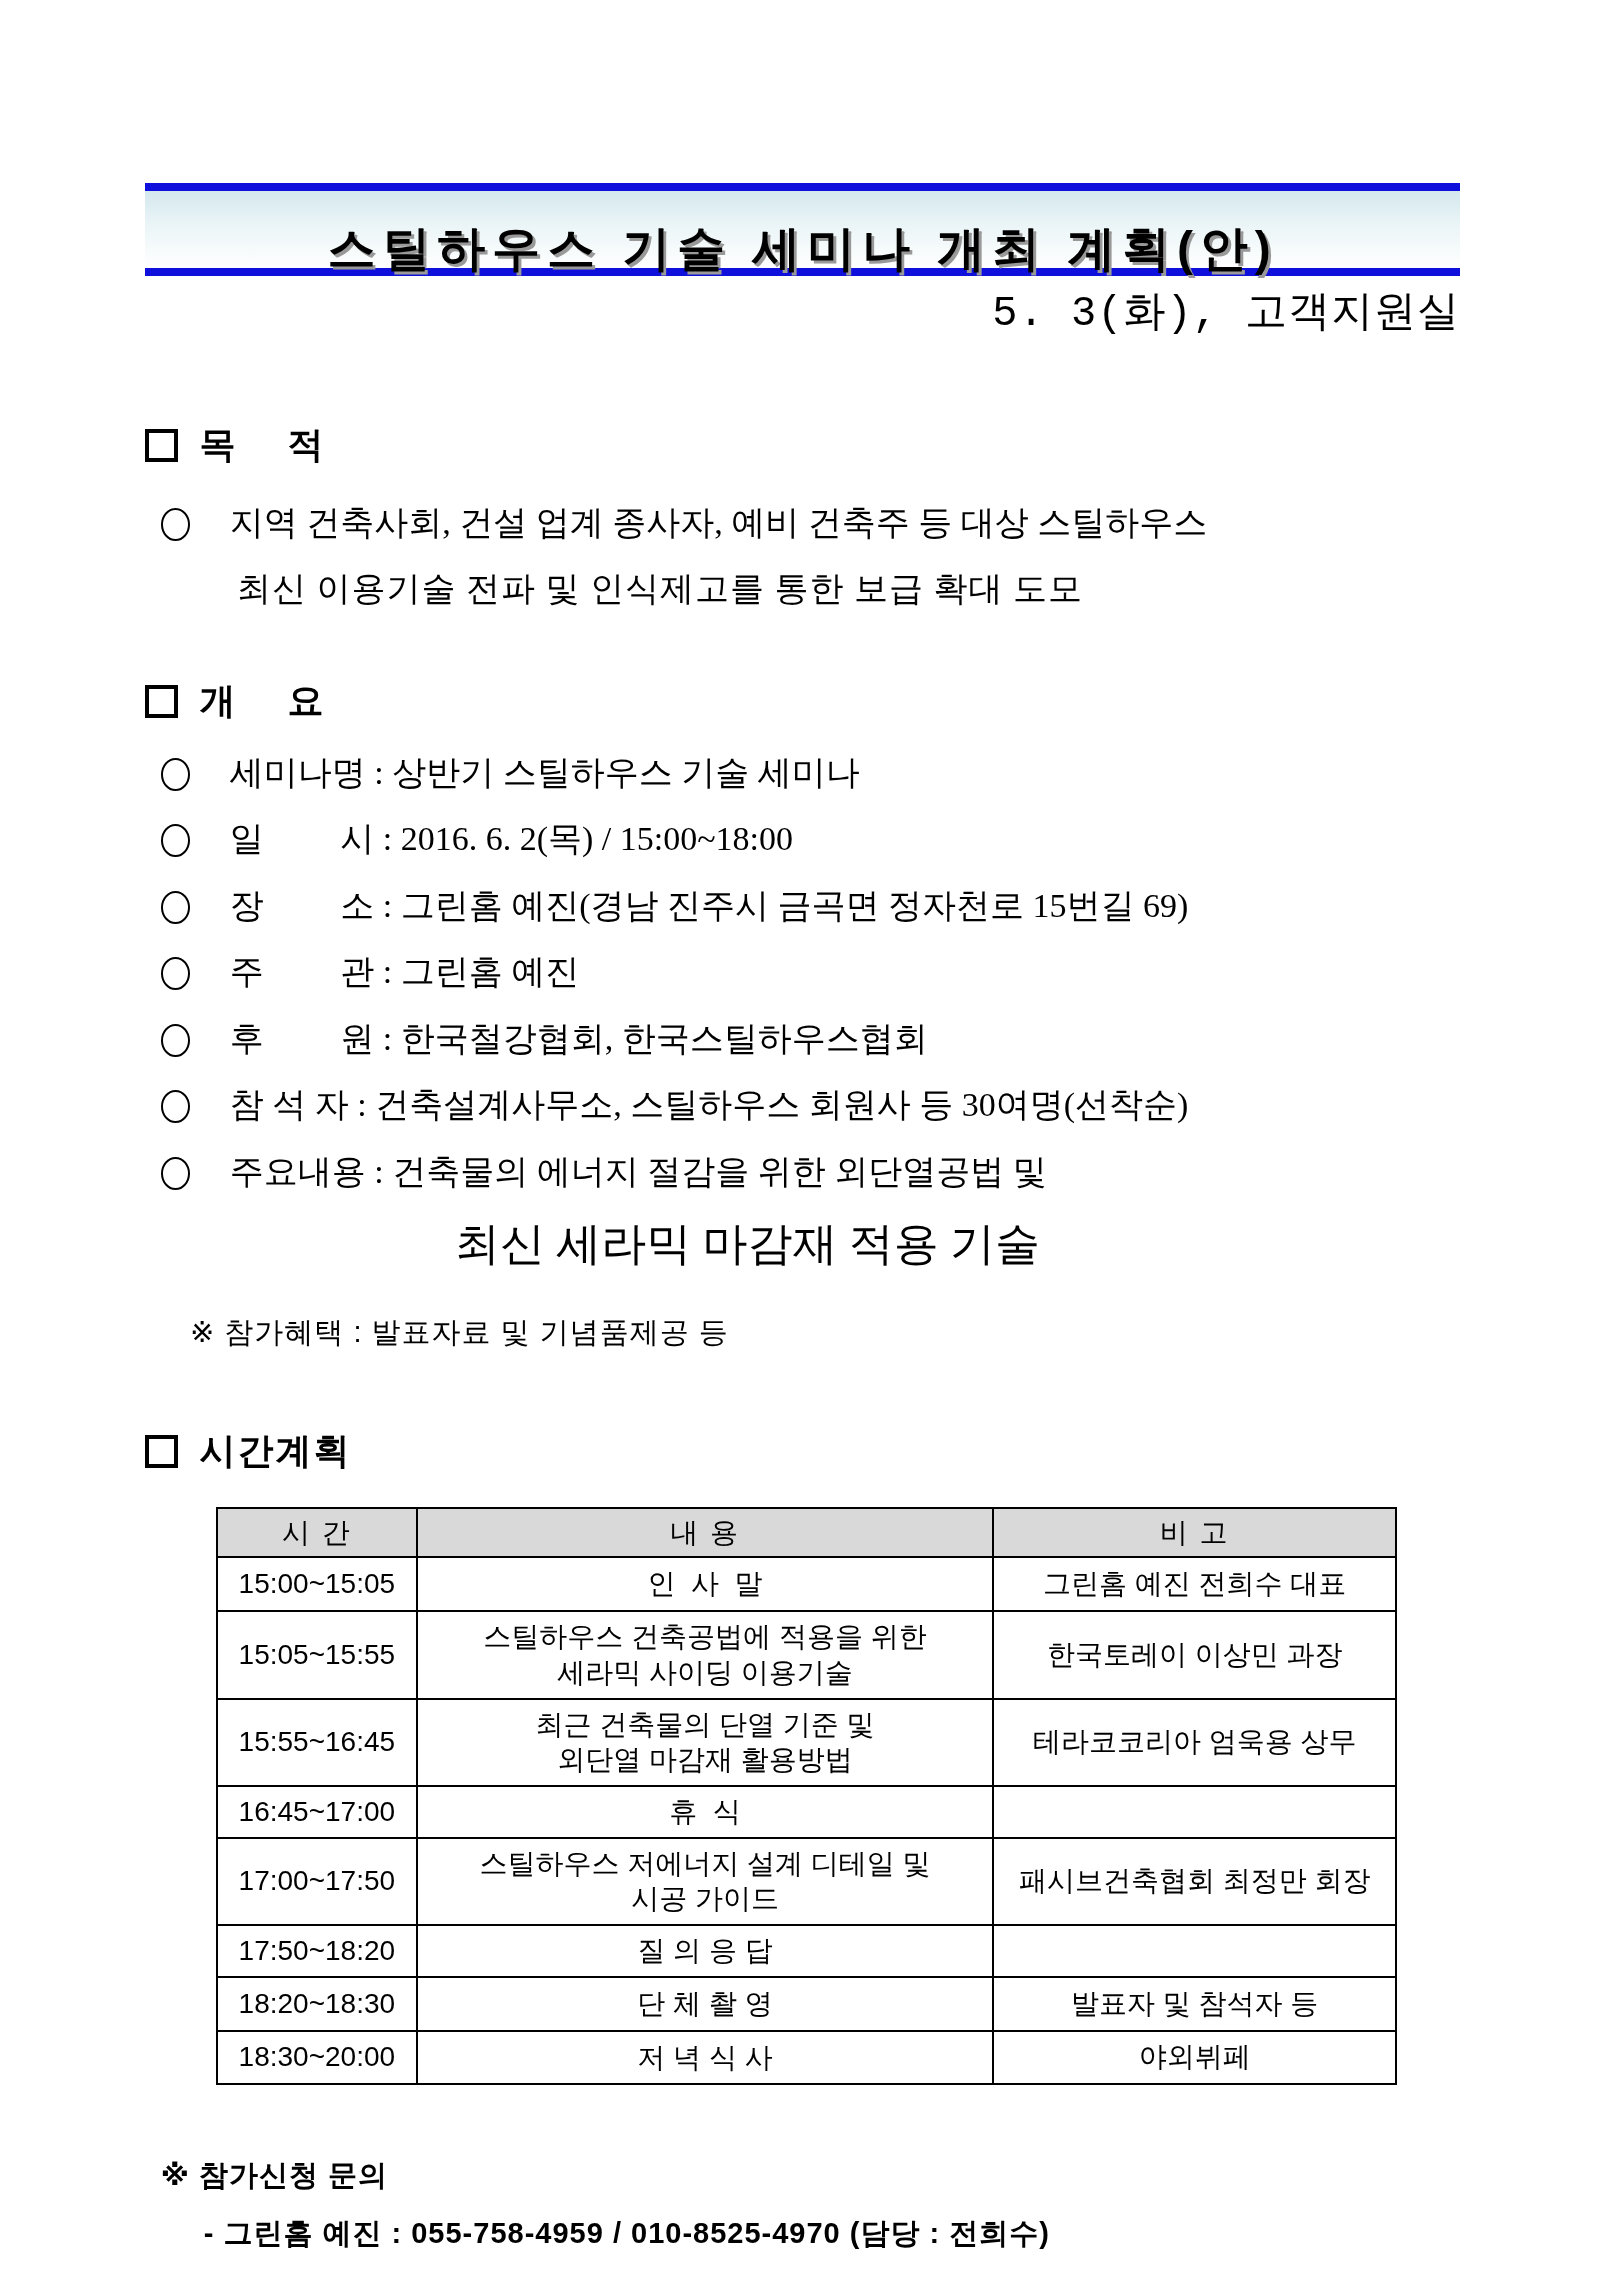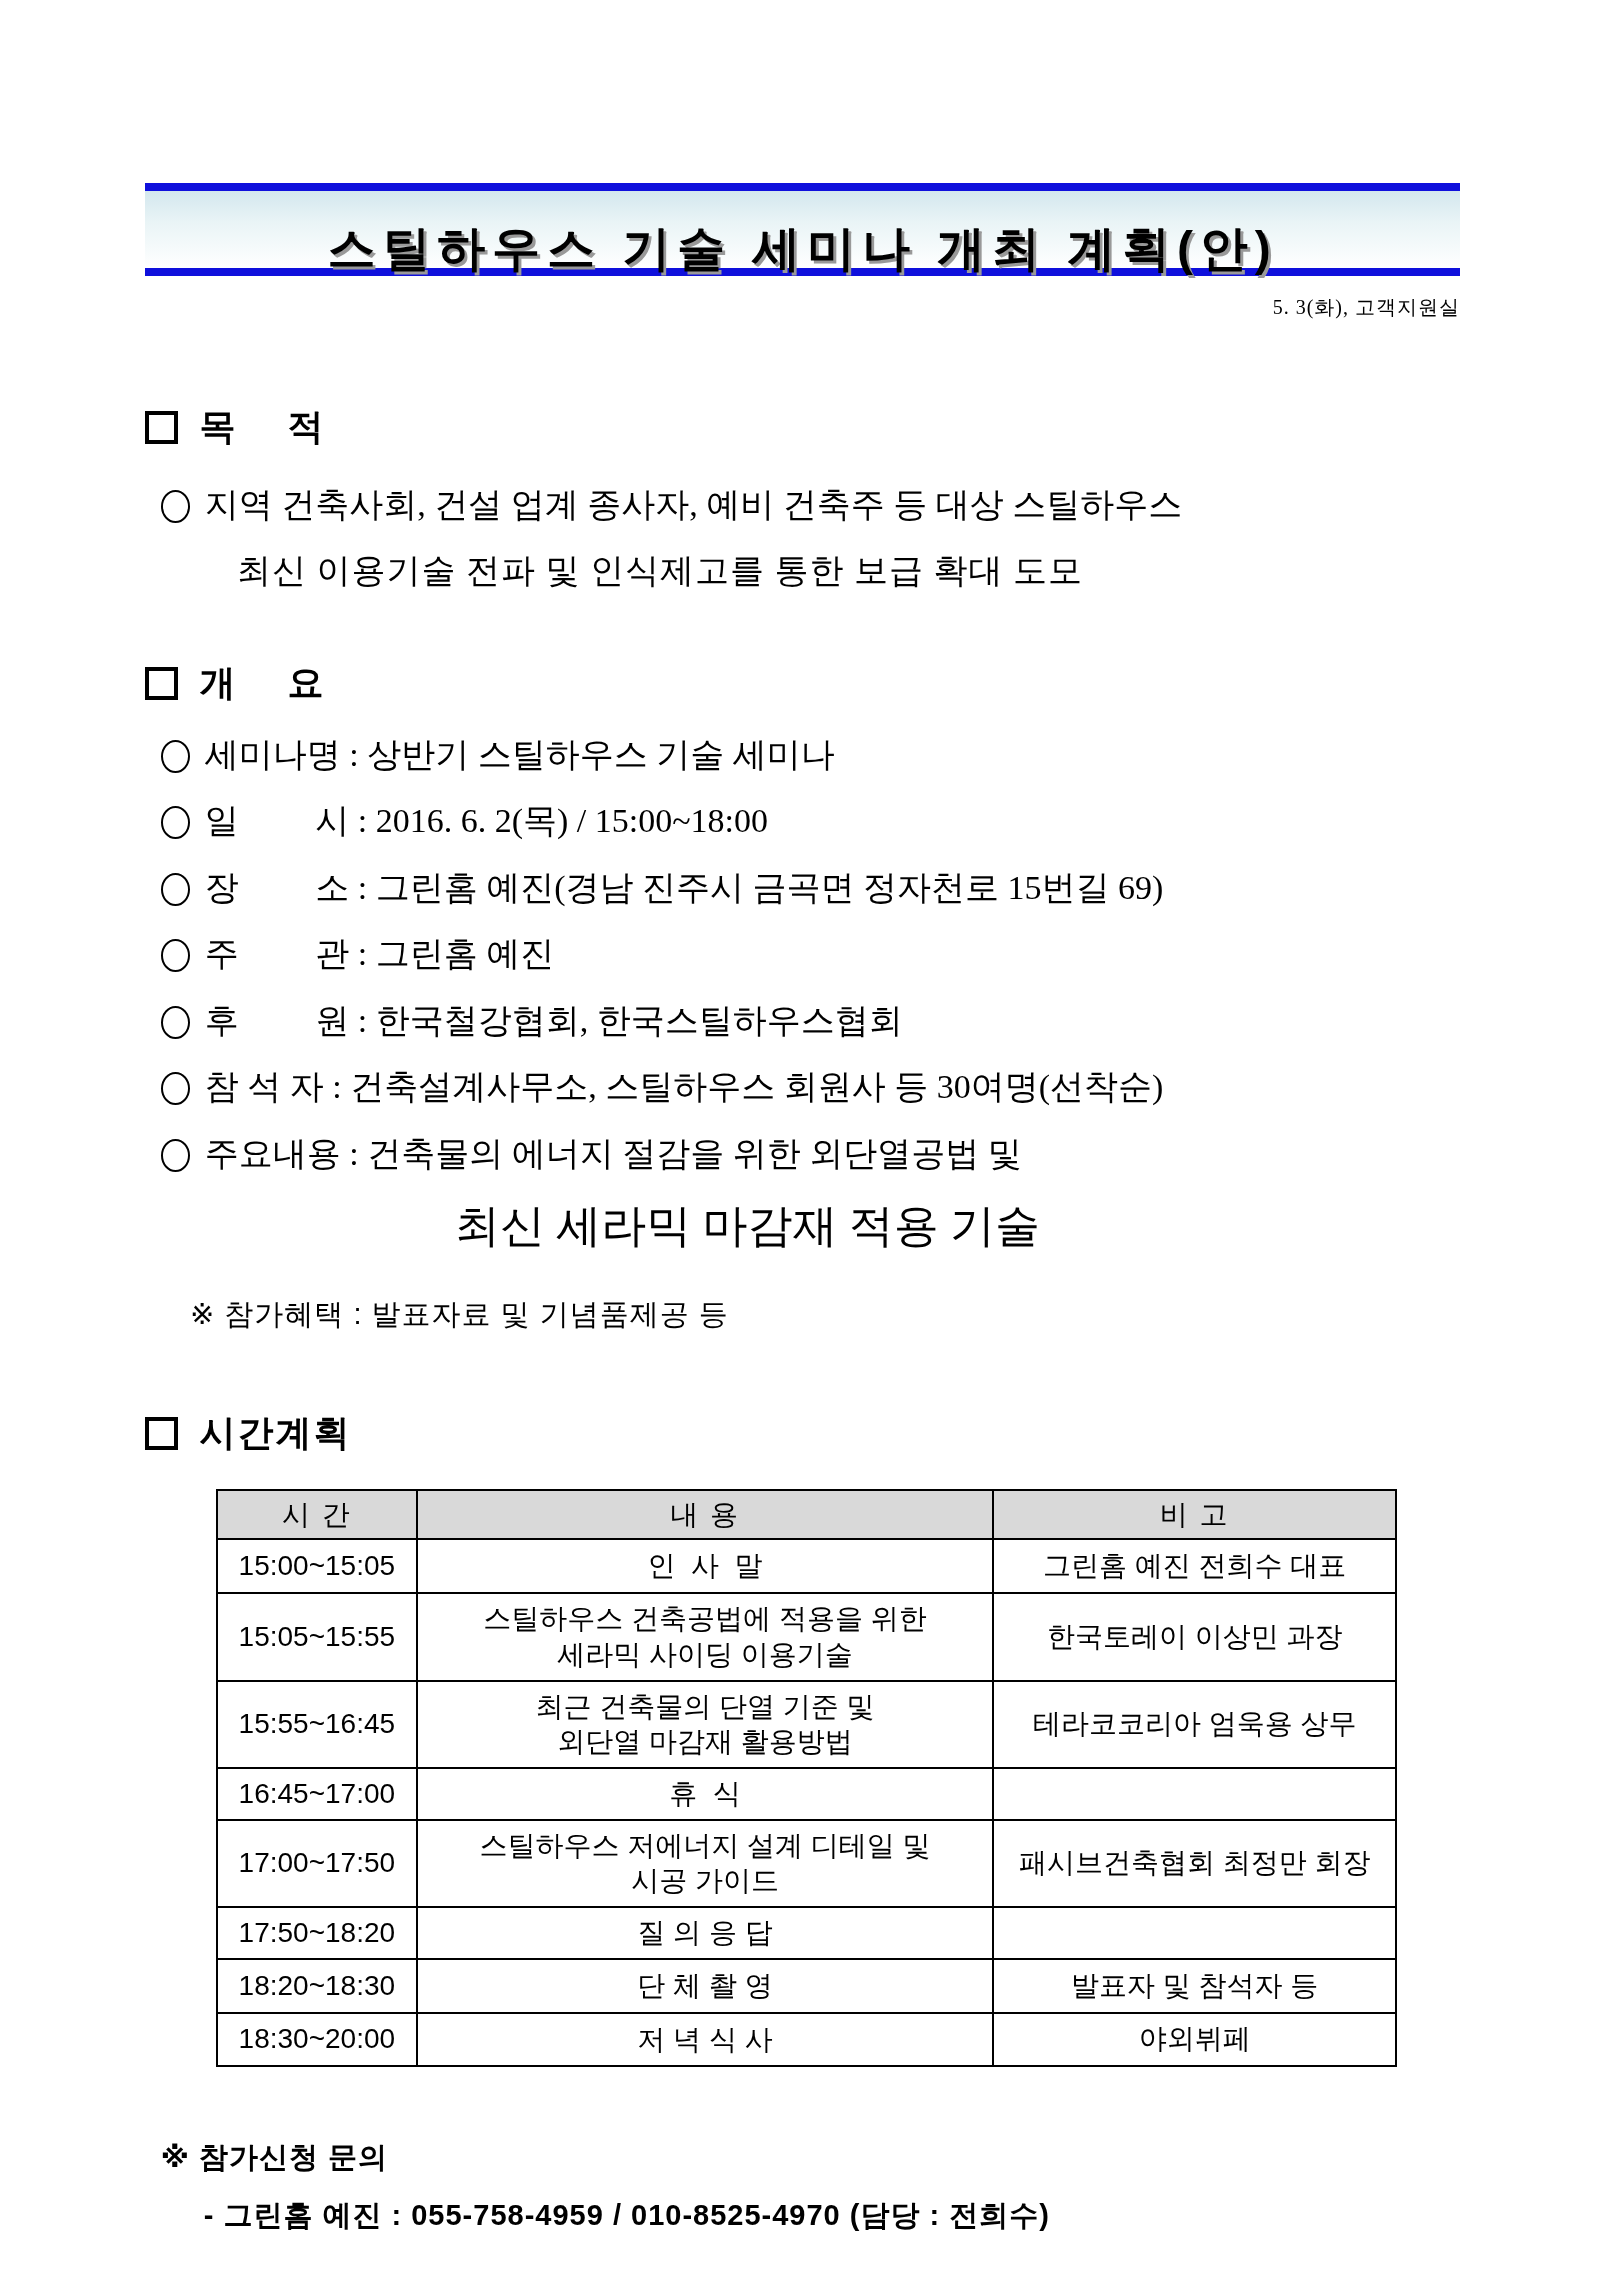--- a/index.html
+++ b/index.html
@@ -17,31 +17,31 @@
     background:linear-gradient(to bottom,#d3e7ee 0%,#e9f4f6 40%,#ffffff 100%);
     height:93px; display:flex; align-items:center; justify-content:center;
   }
   .banner-title {
     font-family:"Liberation Sans","DejaVu Sans",sans-serif;
     font-weight:bold; font-size:48px; letter-spacing:6.9px; white-space:pre;
     text-shadow:2.9px 2.9px 0 #999999;
     margin-top:38px;
   }
   .date-line {
-    text-align:right; font-size:20px; margin-top:18px; letter-spacing:1px; white-space:pre;
+    text-align:right; font-size:42px; margin-top:7px; letter-spacing:1px; white-space:pre;font-family:Liberation Mono, monospace;
   }
   
   .sec-heading { display:flex; align-items:center; gap:21.6px; }
   .sq { width:33px; height:33px; border:4.9px solid #000; flex:none; }
   .sec-heading-text {
     font-family:"Liberation Sans","DejaVu Sans",sans-serif;
     font-weight:bold; font-size:36px; letter-spacing:2px; white-space:pre;
   }
   
-  .bullet-row { display:flex; align-items:flex-start; gap:15px; margin-left:15.7px; font-size:34px; line-height:1.15; white-space:pre-wrap; }
+  .bullet-row { display:flex; align-items:flex-start; gap:40px; margin-left:15.7px; font-size:34px; line-height:1.15; white-space:pre-wrap; }
   .circle { flex:none; width:29px; height:33px; border:2.9px solid #000; border-radius:50%; margin-top:4.9px; }
   .purpose { margin-top:82px; }
   .purpose-body { margin-top:33px; }
   .purpose .cont-line { margin-left:92px; margin-top:23.5px; font-size:34px; letter-spacing:1px; }
   .overview { margin-top:65px; }
   .overview-items { margin-top:13.7px; }
   .ov-row { margin-top:27.4px; }
   .ov-cont { margin-left:310px; margin-top:23.5px; font-size:45px; }
   .ov-note {
     margin-top:39px; margin-left:45px;

